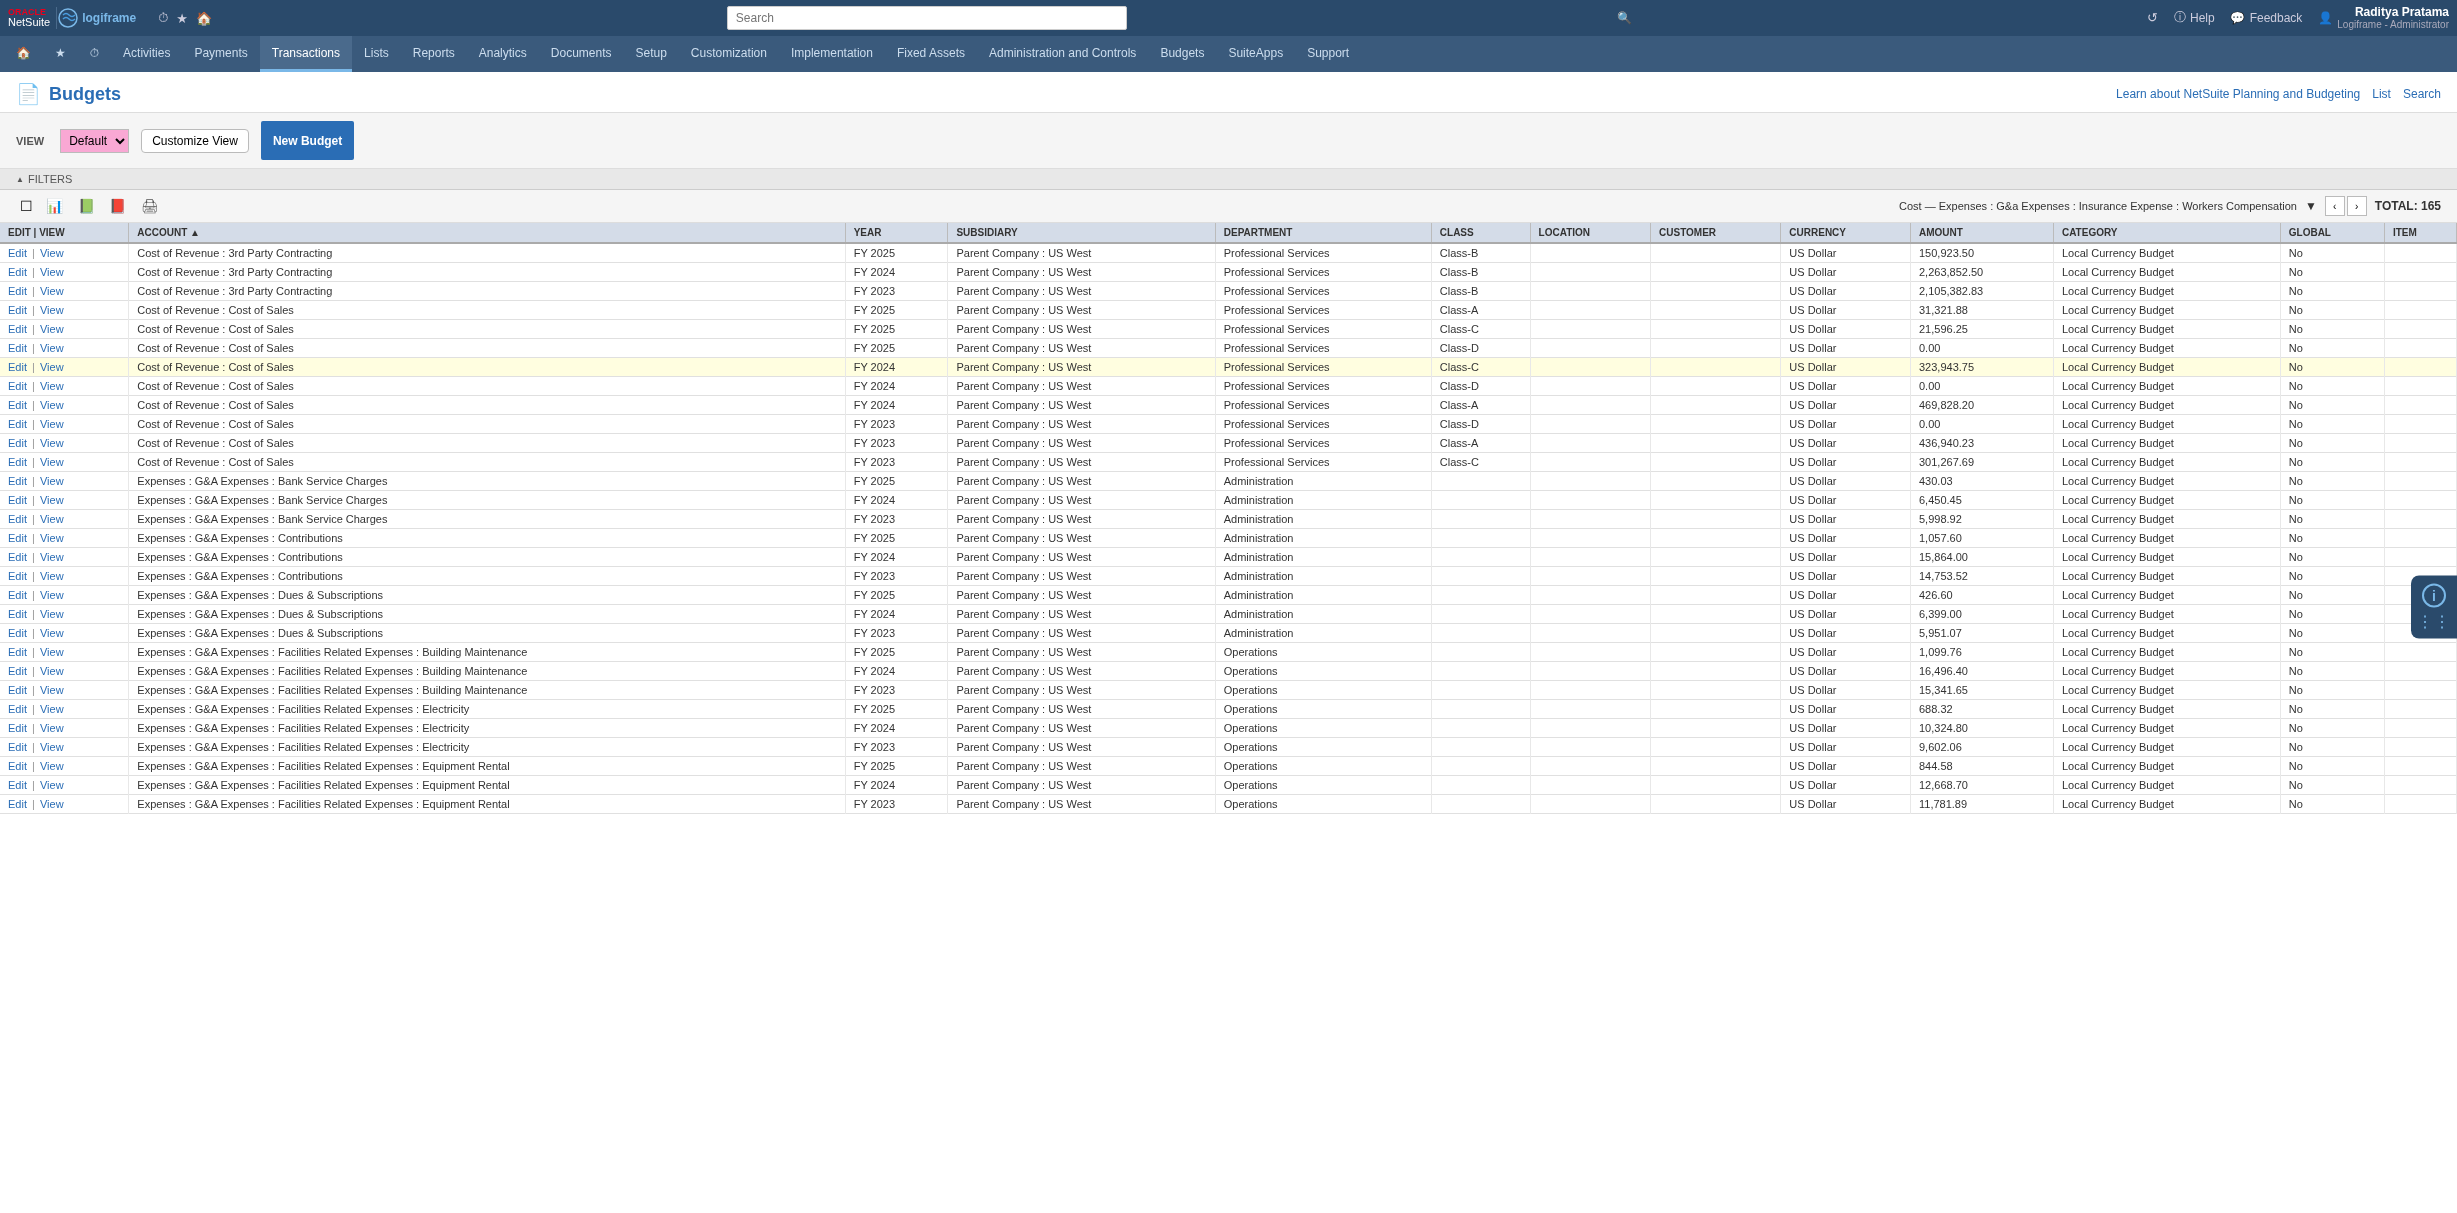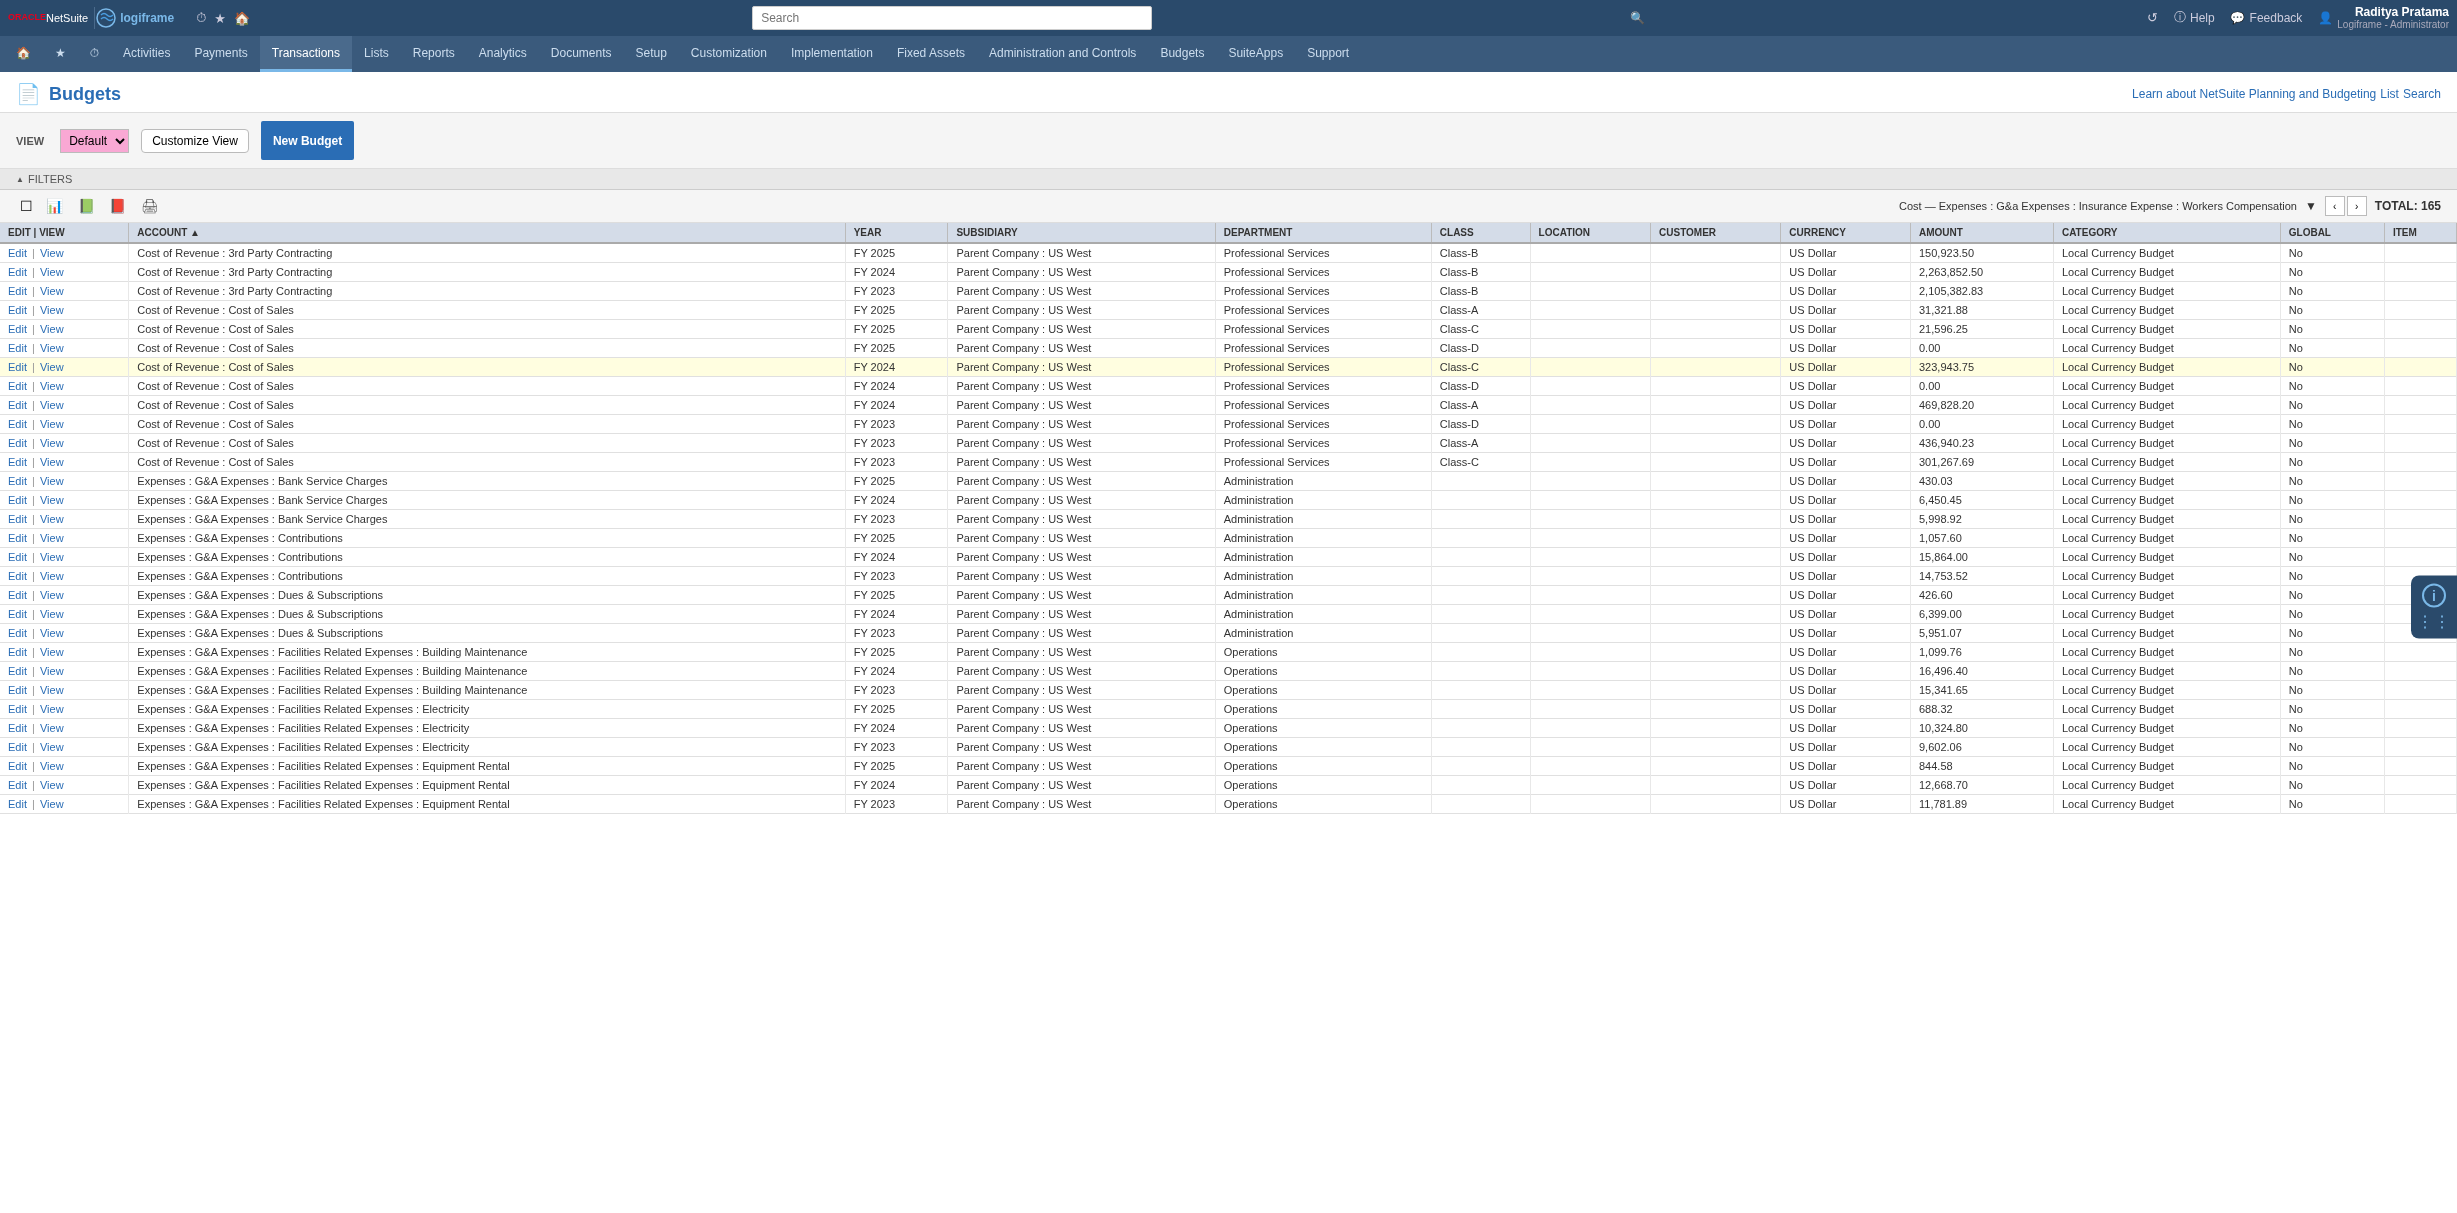--- a/index.html
+++ b/index.html
@@ -15,20 +15,21 @@
       gap: 8px;
     }
     .logo-area {
       display: flex;
       align-items: center;
       gap: 6px;
       margin-right: 10px;
     }
     .oracle-netsuite-logo {
       display: flex;
+      flex-direction: column;
       line-height: 1;
     }
     .oracle-text { color: #e8001d; font-size: 9px; font-weight: bold; }
     .netsuite-text { color: white; font-size: 11px; font-weight: normal; }
     .logiframe-logo {
       display: flex;
       align-items: center;
       gap: 3px;
       border-left: 1px solid #4a6a8b;
       padding-left: 0;
@@ -91,21 +92,21 @@
       background: white;
       padding: 10px 16px 6px;
       display: flex;
       align-items: center;
       justify-content: space-between;
       border-bottom: 1px solid #ddd;
     }
     .page-title-area { display: flex; align-items: center; gap: 8px; }
     .page-icon { font-size: 20px; color: #2a6db5; }
     .page-title { font-size: 18px; font-weight: bold; color: #2a6db5; }
-    .page-header-links { display: flex; gap: 4px; align-items: flex-end; }
+    .page-header-links { display: flex; gap: 12px; align-items: flex-end; }
     .header-link { color: #2a6db5; font-size: 12px; cursor: pointer; text-decoration: none; }
 
     
     .toolbar {
       background: #f5f5f5;
       padding: 8px 16px;
       display: flex;
       align-items: center;
       gap: 12px;
       border-bottom: 1px solid #ddd;

